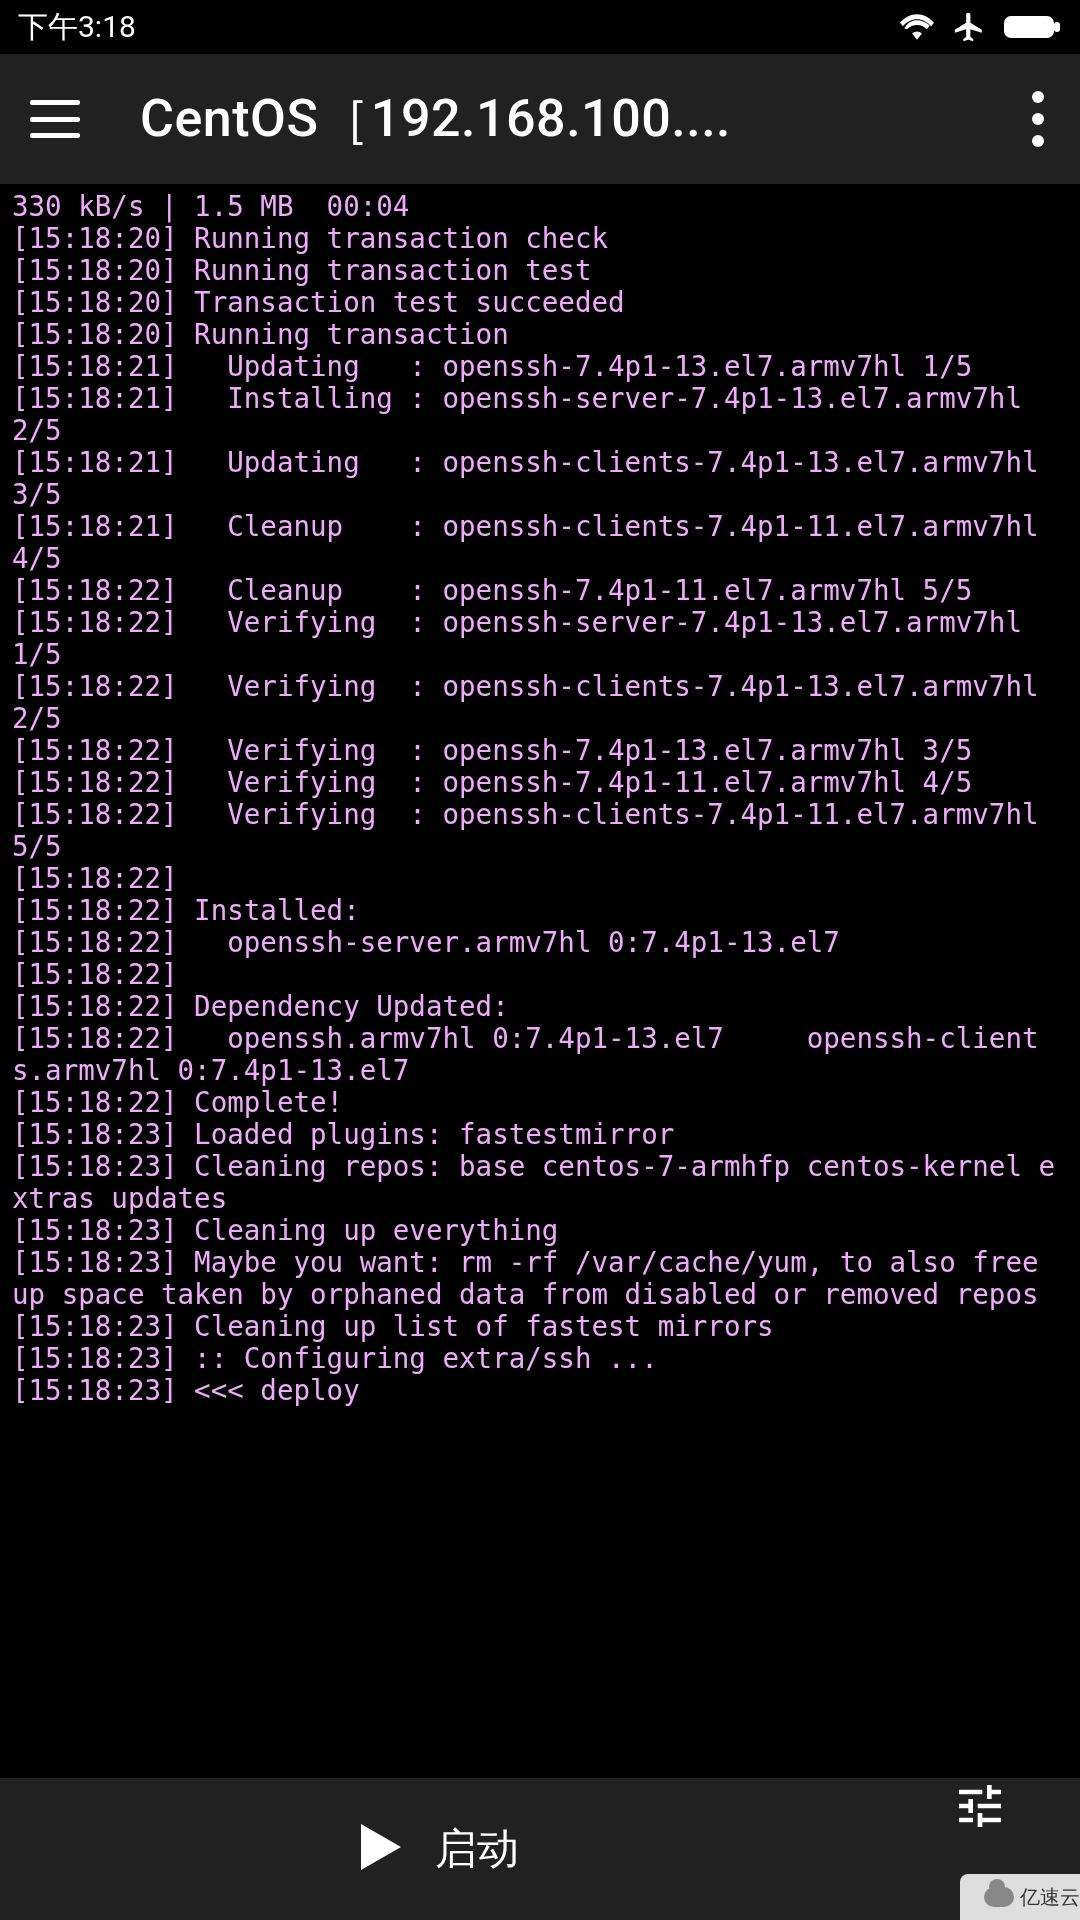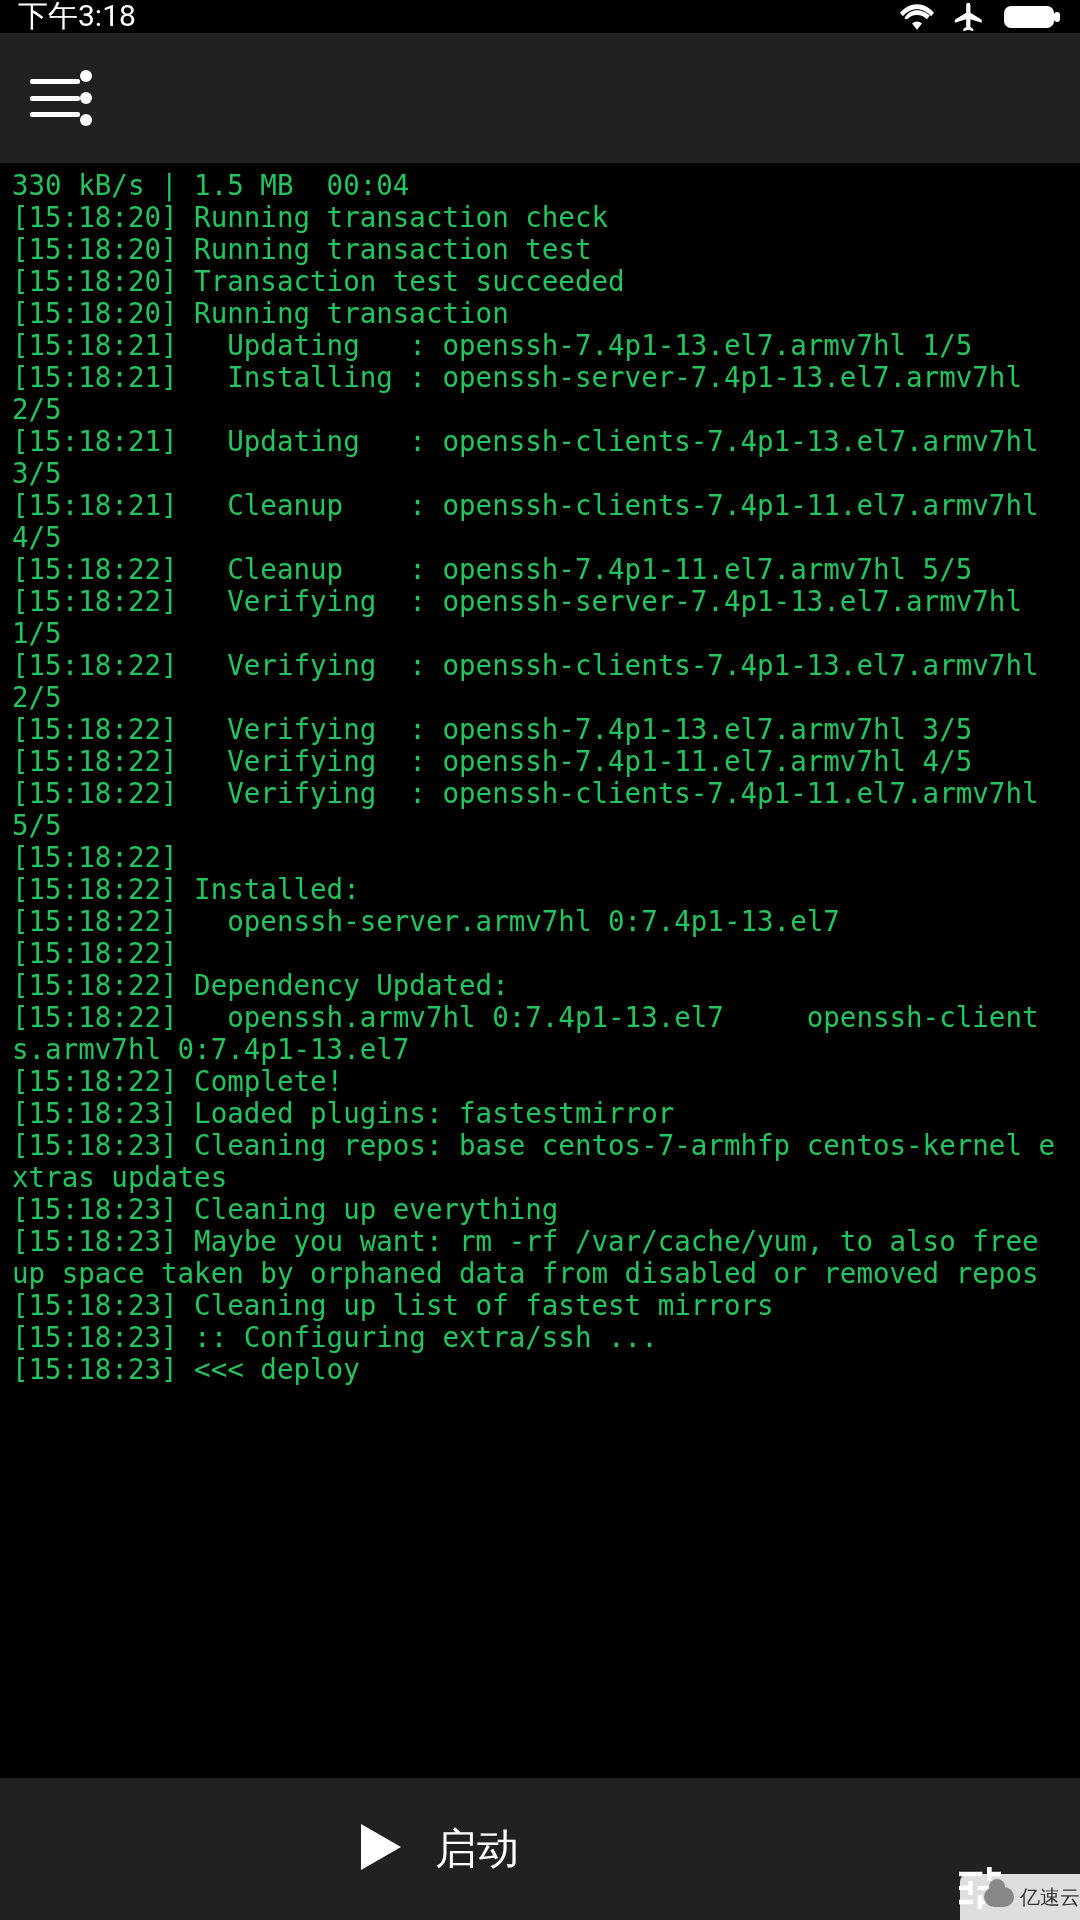--- a/index.html
+++ b/index.html
@@ -1,27 +1,27 @@
 <!DOCTYPE html>
 <html><head>
 <meta charset="utf-8">
 <style>
   * { margin:0; padding:0; box-sizing:border-box; }
   html,body { width:1080px; height:1920px; background:#000; font-family:"Roboto","Helvetica Neue",Arial,sans-serif; color:#fff; overflow:hidden; }
-  .statusbar { height:33px; display:flex; justify-content:space-between; align-items:center; padding:0 18px; font-size:30px; font-weight:400;border-radius:15px; }
+  .statusbar { height:54px; display:flex; justify-content:space-between; align-items:center; padding:0 18px; font-size:30px; font-weight:400;border-radius:15px; }
   .status-right { display:flex; align-items:center; gap:18px; }
   .status-right svg { display:block; }
   .appbar { height:130px; background:#212121; display:flex; align-items:center; padding:0 30px; }
   .hamburger { width:50px; height:38px; display:flex; flex-direction:column; justify-content:space-between; }
   .hamburger span { display:block; height:5px; background:#fff; border-radius:2px; }
   .appbar-title { flex:1; margin-left:60px; font-size:52px; font-weight:500; letter-spacing:0.5px; white-space:nowrap; overflow:hidden; text-overflow:ellipsis; }
   .kebab { width:12px; display:flex; flex-direction:column; gap:10px; align-items:center; margin-right:6px; }
   .kebab span { width:12px; height:12px; background:#fff; border-radius:50%; }
-  .terminal { background:#000; height:1598px; padding:6px 12px 0 12px; font-family:"DejaVu Sans Mono","Lucida Console",monospace; font-size:27.5px; line-height:32px; color:#22c55e; white-space:pre-wrap; word-break:break-all; overflow:hidden; }
-  .bottombar { position:absolute; bottom:0; left:0; width:1080px; height:142px; background:#212121; display:flex; align-items:flex-end; }
+  .terminal { background:#000; height:1598px; padding:6px 12px 0 12px; font-family:"DejaVu Sans Mono","Lucida Console",monospace; font-size:27.5px; line-height:32px; color:#f0abfc; white-space:pre-wrap; word-break:break-all; overflow:hidden; }
+  .bottombar { position:absolute; bottom:0; left:0; width:1080px; height:142px; background:#212121; display:flex; align-items:flex-start; }
   .bb-btn { flex:1; display:flex; align-items:center; justify-content:center; gap:34px; height:100%; }
   .bb-label { font-size:42px; font-weight:400; color:#fff; }
   .bb-settings { width:200px; display:flex; align-items:center; justify-content:center; }
   .watermark { position:absolute; right:0; bottom:0; width:120px; height:46px; background:rgba(255,255,255,0.85); border-top-left-radius:8px; display:flex; align-items:center; justify-content:flex-end; font-size:20px; color:#333; font-weight:500; }
   .watermark-cloud { width:30px; height:20px; background:#888; border-radius:10px; margin-right:6px; position:relative; }
   .watermark-cloud::before { content:""; position:absolute; left:5px; top:-8px; width:16px; height:16px; background:#888; border-radius:50%; }
 </style>
 </head>
 <body>
 
@@ -46,20 +46,21 @@
     </span>
   </div>
 </div>
 
 <div class="appbar">
   <div class="hamburger">
     <span></span>
       <span></span>
       <span></span>
   </div>
+  <div class="appbar-title">CentOS［192.168.100....</div>
   <div class="kebab">
     <span></span>
       <span></span>
       <span></span>
   </div>
 </div>
 
 <pre class="terminal">330 kB/s | 1.5 MB  00:04
 [15:18:20] Running transaction check
 [15:18:20] Running transaction test

